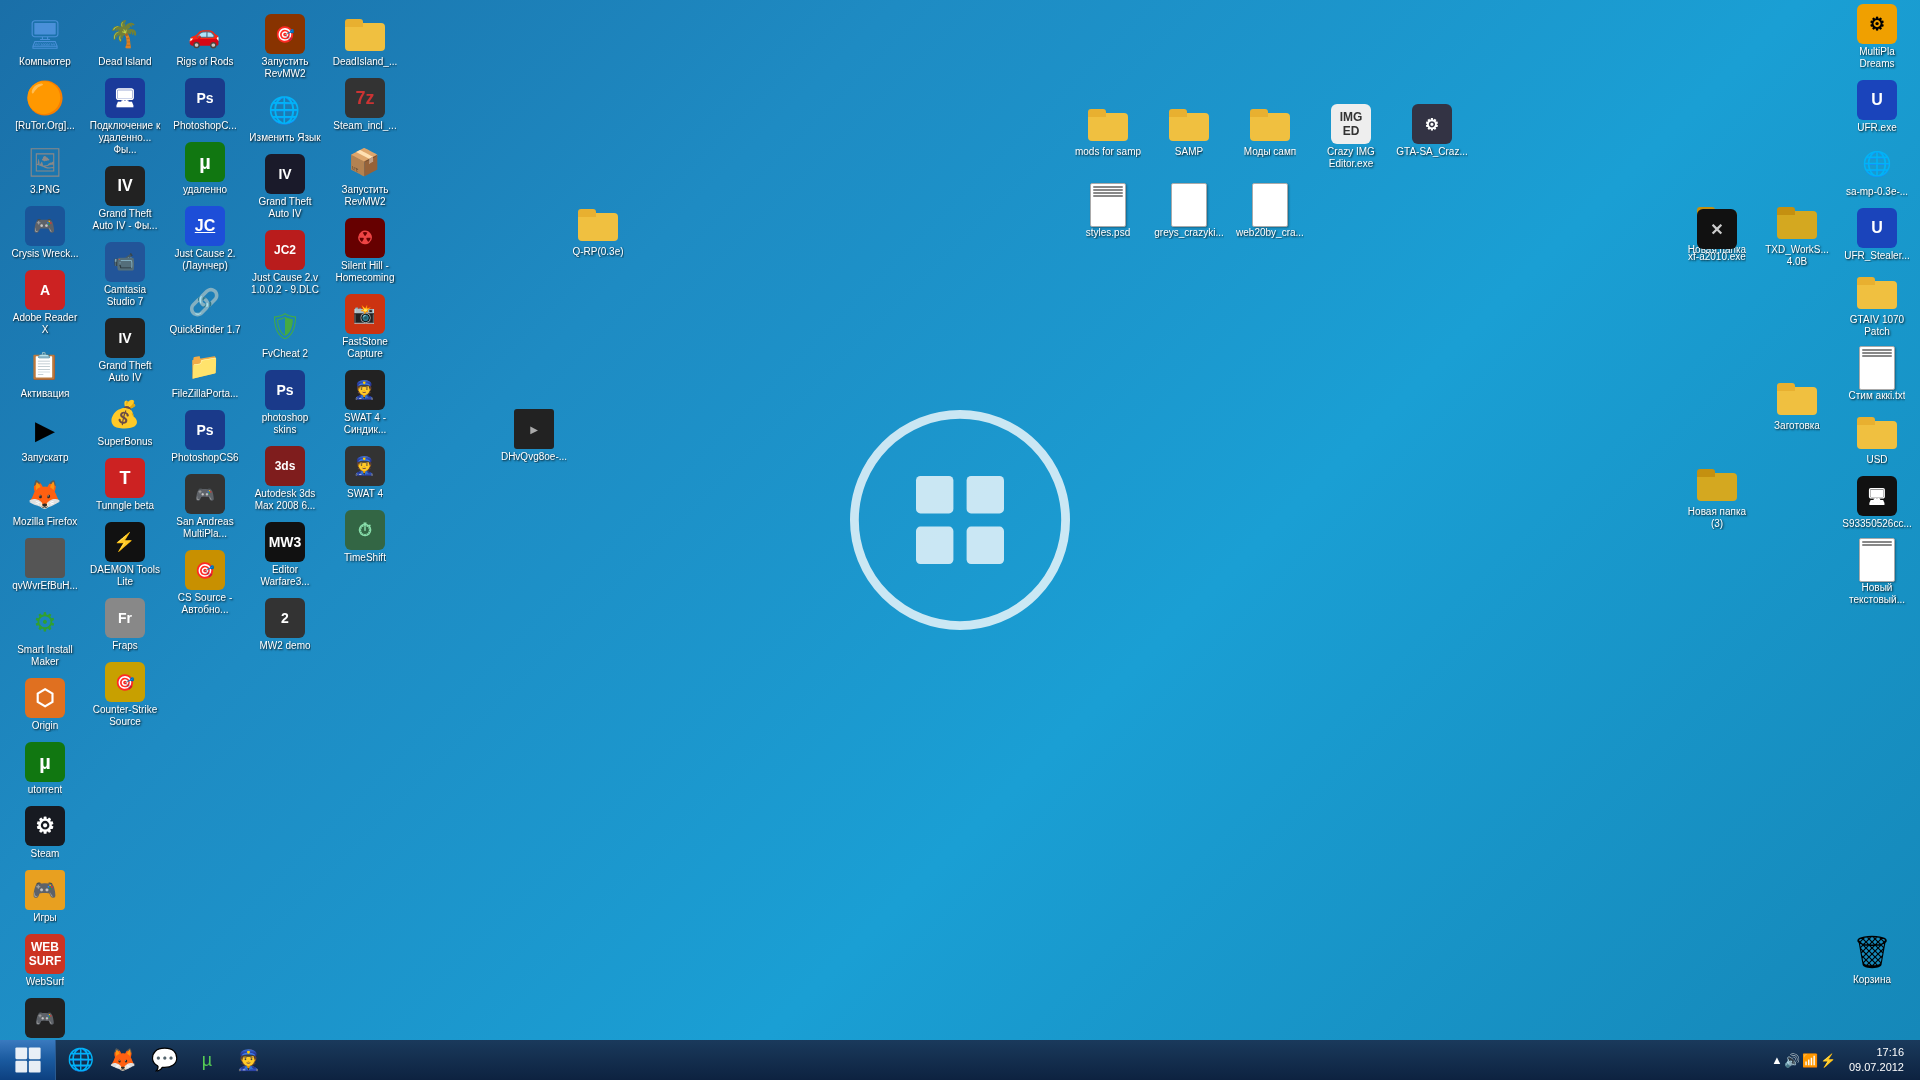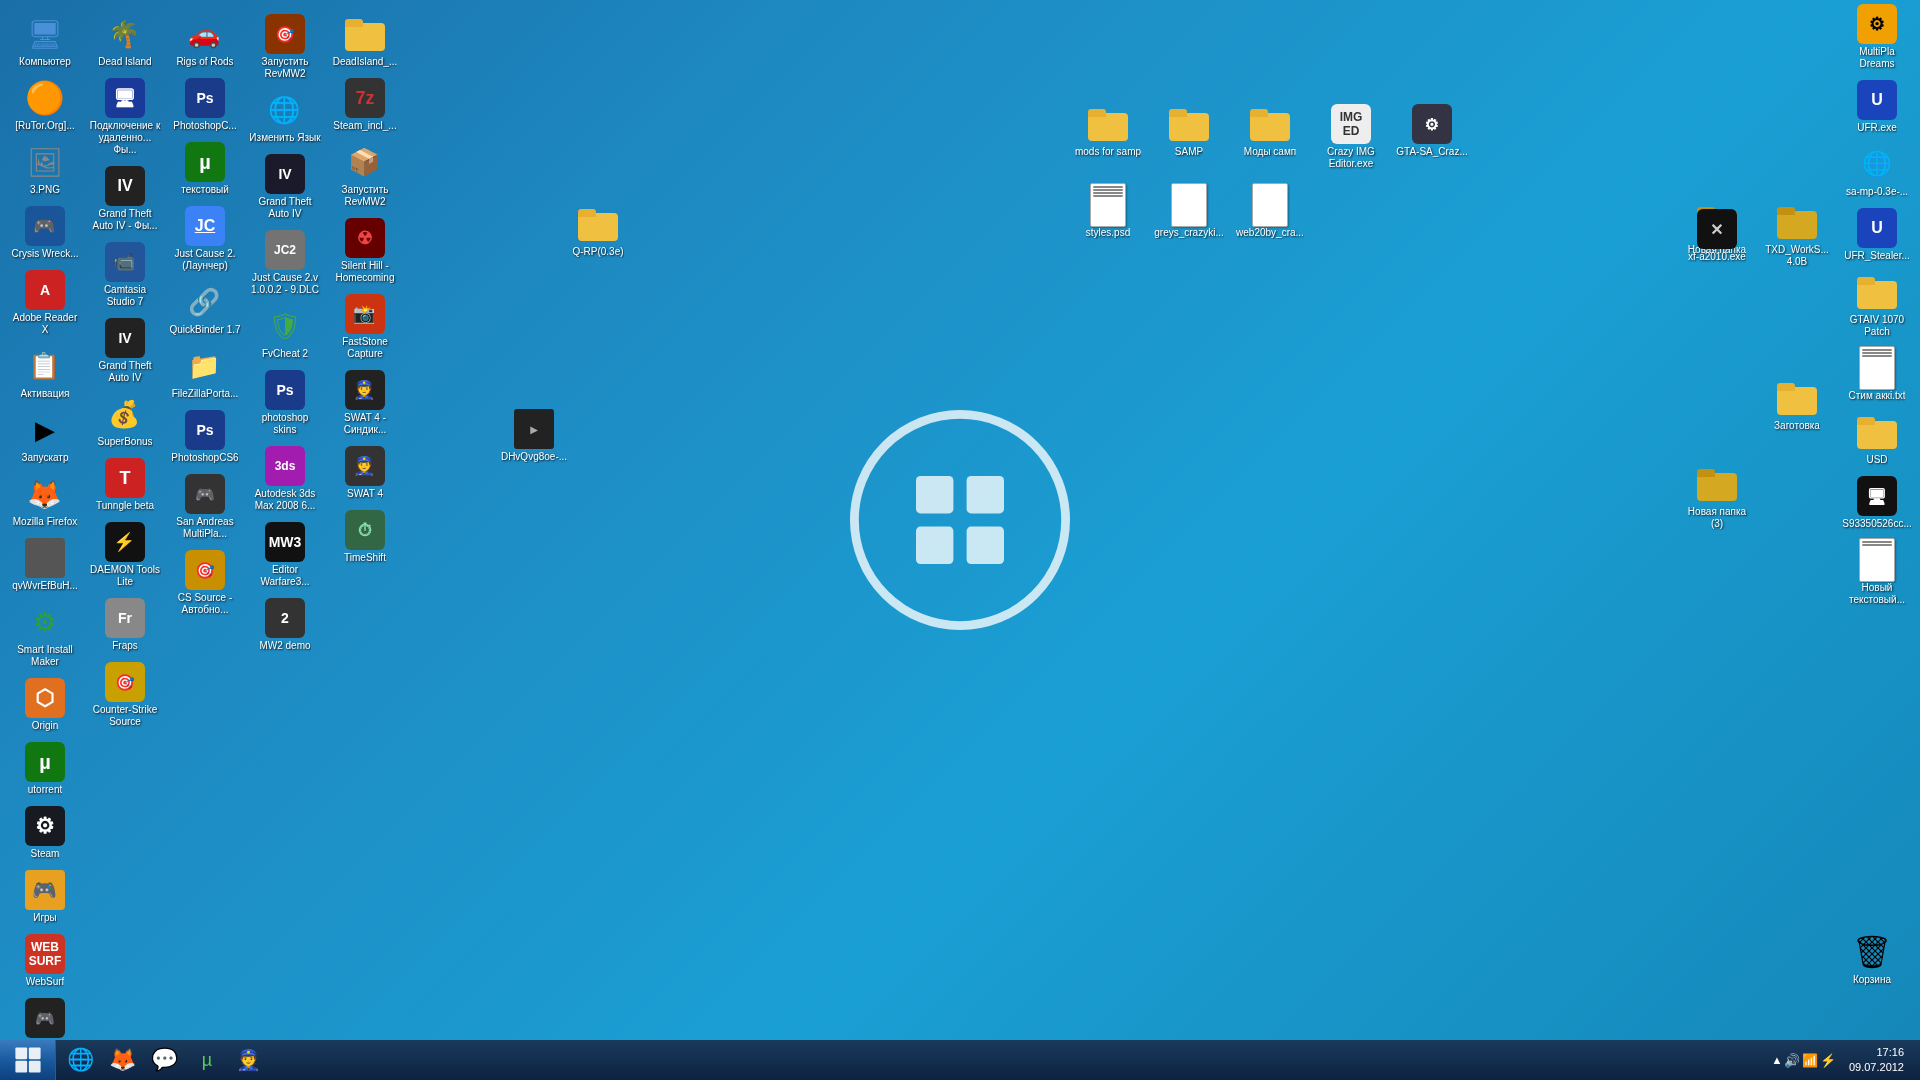--- a/index.html
+++ b/index.html
@@ -366,25 +366,25 @@
       <div class="desktop-icon">
         <div class="icon-img">
             <div class="icon-box" style="background:#1a3a8a; color:white; font-size:14px; font-weight:bold;">Ps</div>
           </div>
         <div class="icon-label">PhotoshopC...</div>
       </div>
       <div class="desktop-icon">
         <div class="icon-img">
             <div class="icon-box" style="background:#117711; color:white; font-size:20px;">µ</div>
           </div>
-        <div class="icon-label">текстовый</div>
-      </div>
-      <div class="desktop-icon">
-        <div class="icon-img">
-            <div class="icon-box" style="background:#3b82f6; color:white; font-size:16px;text-decoration:underline;">JC</div>
+        <div class="icon-label">удаленно</div>
+      </div>
+      <div class="desktop-icon">
+        <div class="icon-img">
+            <div class="icon-box" style="background:#1d4ed8; color:white; font-size:16px;text-decoration:underline;">JC</div>
           </div>
         <div class="icon-label">Just Cause 2.(Лаунчер)</div>
       </div>
       <div class="desktop-icon">
         <div class="icon-img" style="font-size:26px;">🔗</div>
         <div class="icon-label">QuickBinder 1.7</div>
       </div>
       <div class="desktop-icon">
         <div class="icon-img" style="font-size:26px;">📁</div>
         <div class="icon-label">FileZillaPorta...</div>
@@ -421,37 +421,37 @@
         <div class="icon-label">Изменить Язык</div>
       </div>
       <div class="desktop-icon">
         <div class="icon-img">
             <div class="icon-box" style="background:#1a1a2a; color:white; font-size:14px; font-weight:bold;">IV</div>
           </div>
         <div class="icon-label">Grand Theft Auto IV</div>
       </div>
       <div class="desktop-icon">
         <div class="icon-img">
-            <div class="icon-box" style="background:#737373; color:white; font-size:12px;">JC2</div>
+            <div class="icon-box" style="background:#b91c1c; color:white; font-size:12px;">JC2</div>
           </div>
         <div class="icon-label">Just Cause 2.v 1.0.0.2 - 9.DLC</div>
       </div>
       <div class="desktop-icon">
         <div class="icon-img" style="font-size:26px; color:#44aa44;">🛡</div>
         <div class="icon-label">FvCheat 2</div>
       </div>
       <div class="desktop-icon">
         <div class="icon-img">
             <div class="icon-box" style="background:#1a3a8a; color:white; font-size:14px;">Ps</div>
           </div>
         <div class="icon-label">photoshop skins</div>
       </div>
       <div class="desktop-icon">
         <div class="icon-img">
-            <div class="icon-box" style="background:#a21caf; color:white; font-size:12px; font-weight:bold;">3ds</div>
+            <div class="icon-box" style="background:#7f1d1d; color:white; font-size:12px; font-weight:bold;">3ds</div>
           </div>
         <div class="icon-label">Autodesk 3ds Max 2008 6...</div>
       </div>
       <div class="desktop-icon">
         <div class="icon-img">
             <div class="icon-box" style="background:#111; color:white; font-size:14px;">MW3</div>
           </div>
         <div class="icon-label">Editor Warfare3...</div>
       </div>
       <div class="desktop-icon">

